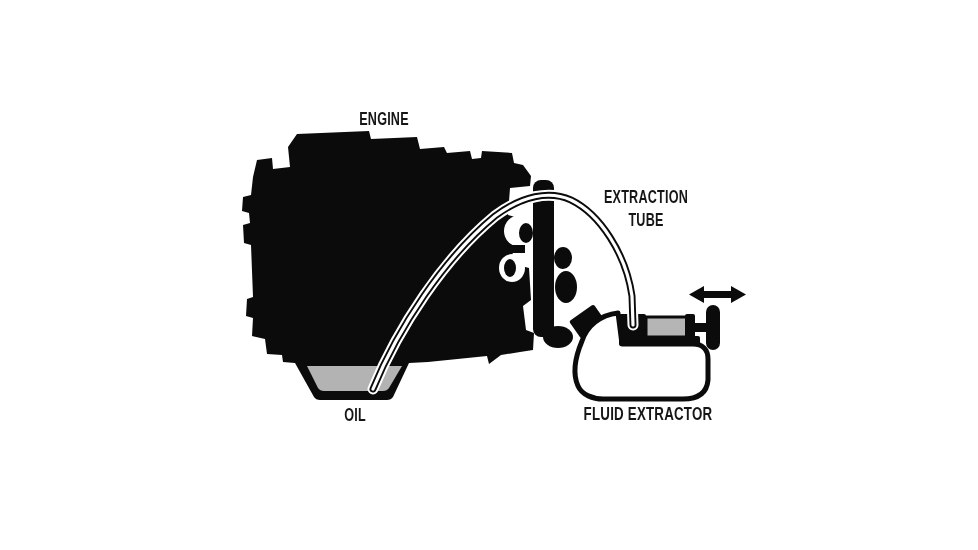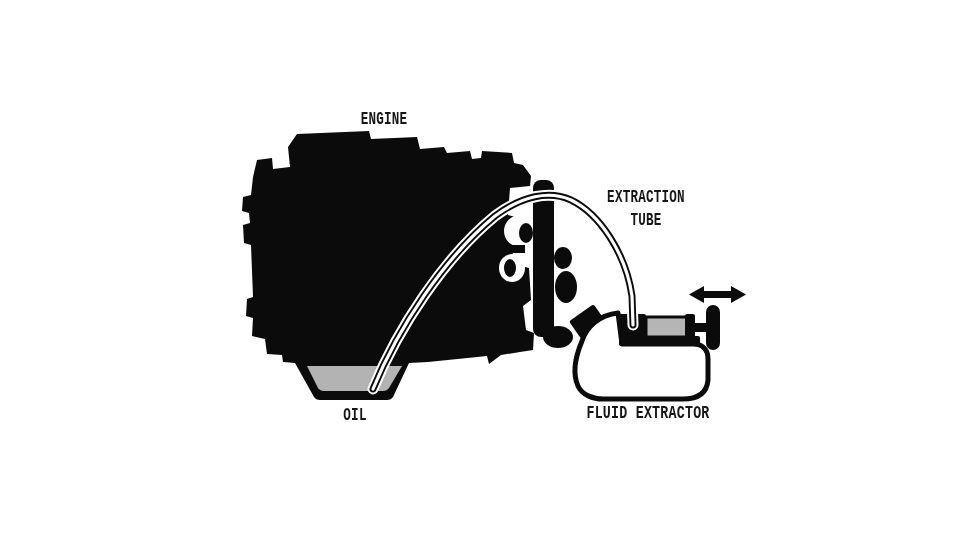--- a/index.html
+++ b/index.html
@@ -3,21 +3,21 @@
 <meta charset="utf-8">
 <style>
   html, body { margin: 0; padding: 0; background: #ffffff; }
   .stage {
     position: relative;
     width: 978px;
     height: 550px;
     margin: 0 auto;
     background: #ffffff;
     overflow: hidden;
-    font-family: Liberation Mono, monospace;
+    font-family: Liberation Sans, sans-serif;
   }
   .stage svg { position: absolute; left: 0; top: 0; }
   .label {
     position: absolute;
     color: #161616;
     font-weight: bold;
     font-size: 17.5px;
     line-height: 1.1;
     white-space: nowrap;
     transform: translateX(-50%) scaleX(0.72);

